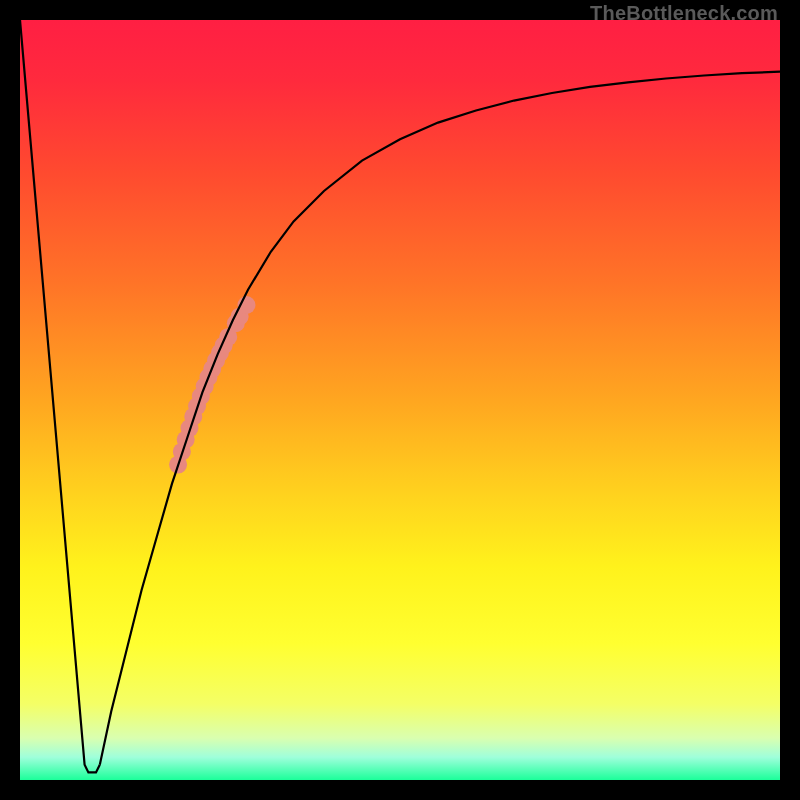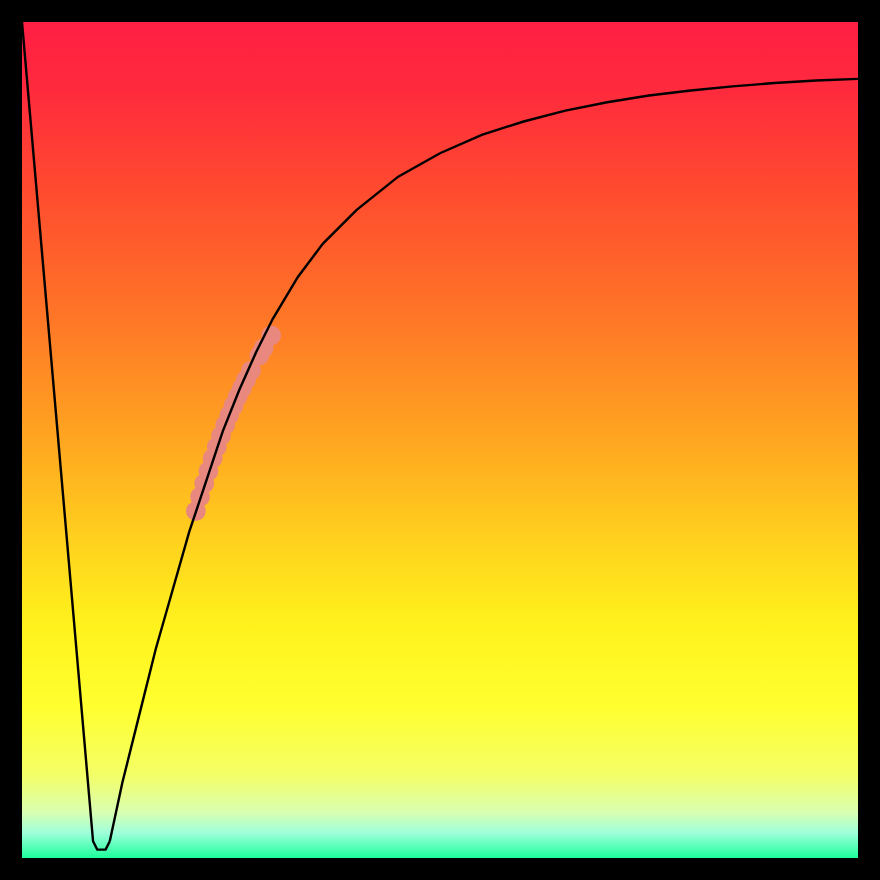--- a/index.html
+++ b/index.html
@@ -34,20 +34,21 @@
     color: #5a5a5a;
     letter-spacing: 0.2px;
     user-select: none;
   }
   svg { display: block; }
 </style>
 </head>
 <body>
 
 <div class="frame">
+  <div class="watermark">TheBottleneck.com</div>
 
   <div class="plot-area">
     <svg id="chart-svg" width="760" height="760" viewBox="0 0 760 760">
       <defs>
         <linearGradient id="bg-grad" x1="0" y1="0" x2="0" y2="1">
             <stop offset="0.00%" stop-color="#ff1f43"></stop>
             <stop offset="8.00%" stop-color="#ff2a3d"></stop>
             <stop offset="20.00%" stop-color="#ff4a2f"></stop>
             <stop offset="35.00%" stop-color="#ff7527"></stop>
             <stop offset="50.00%" stop-color="#ffa620"></stop>

